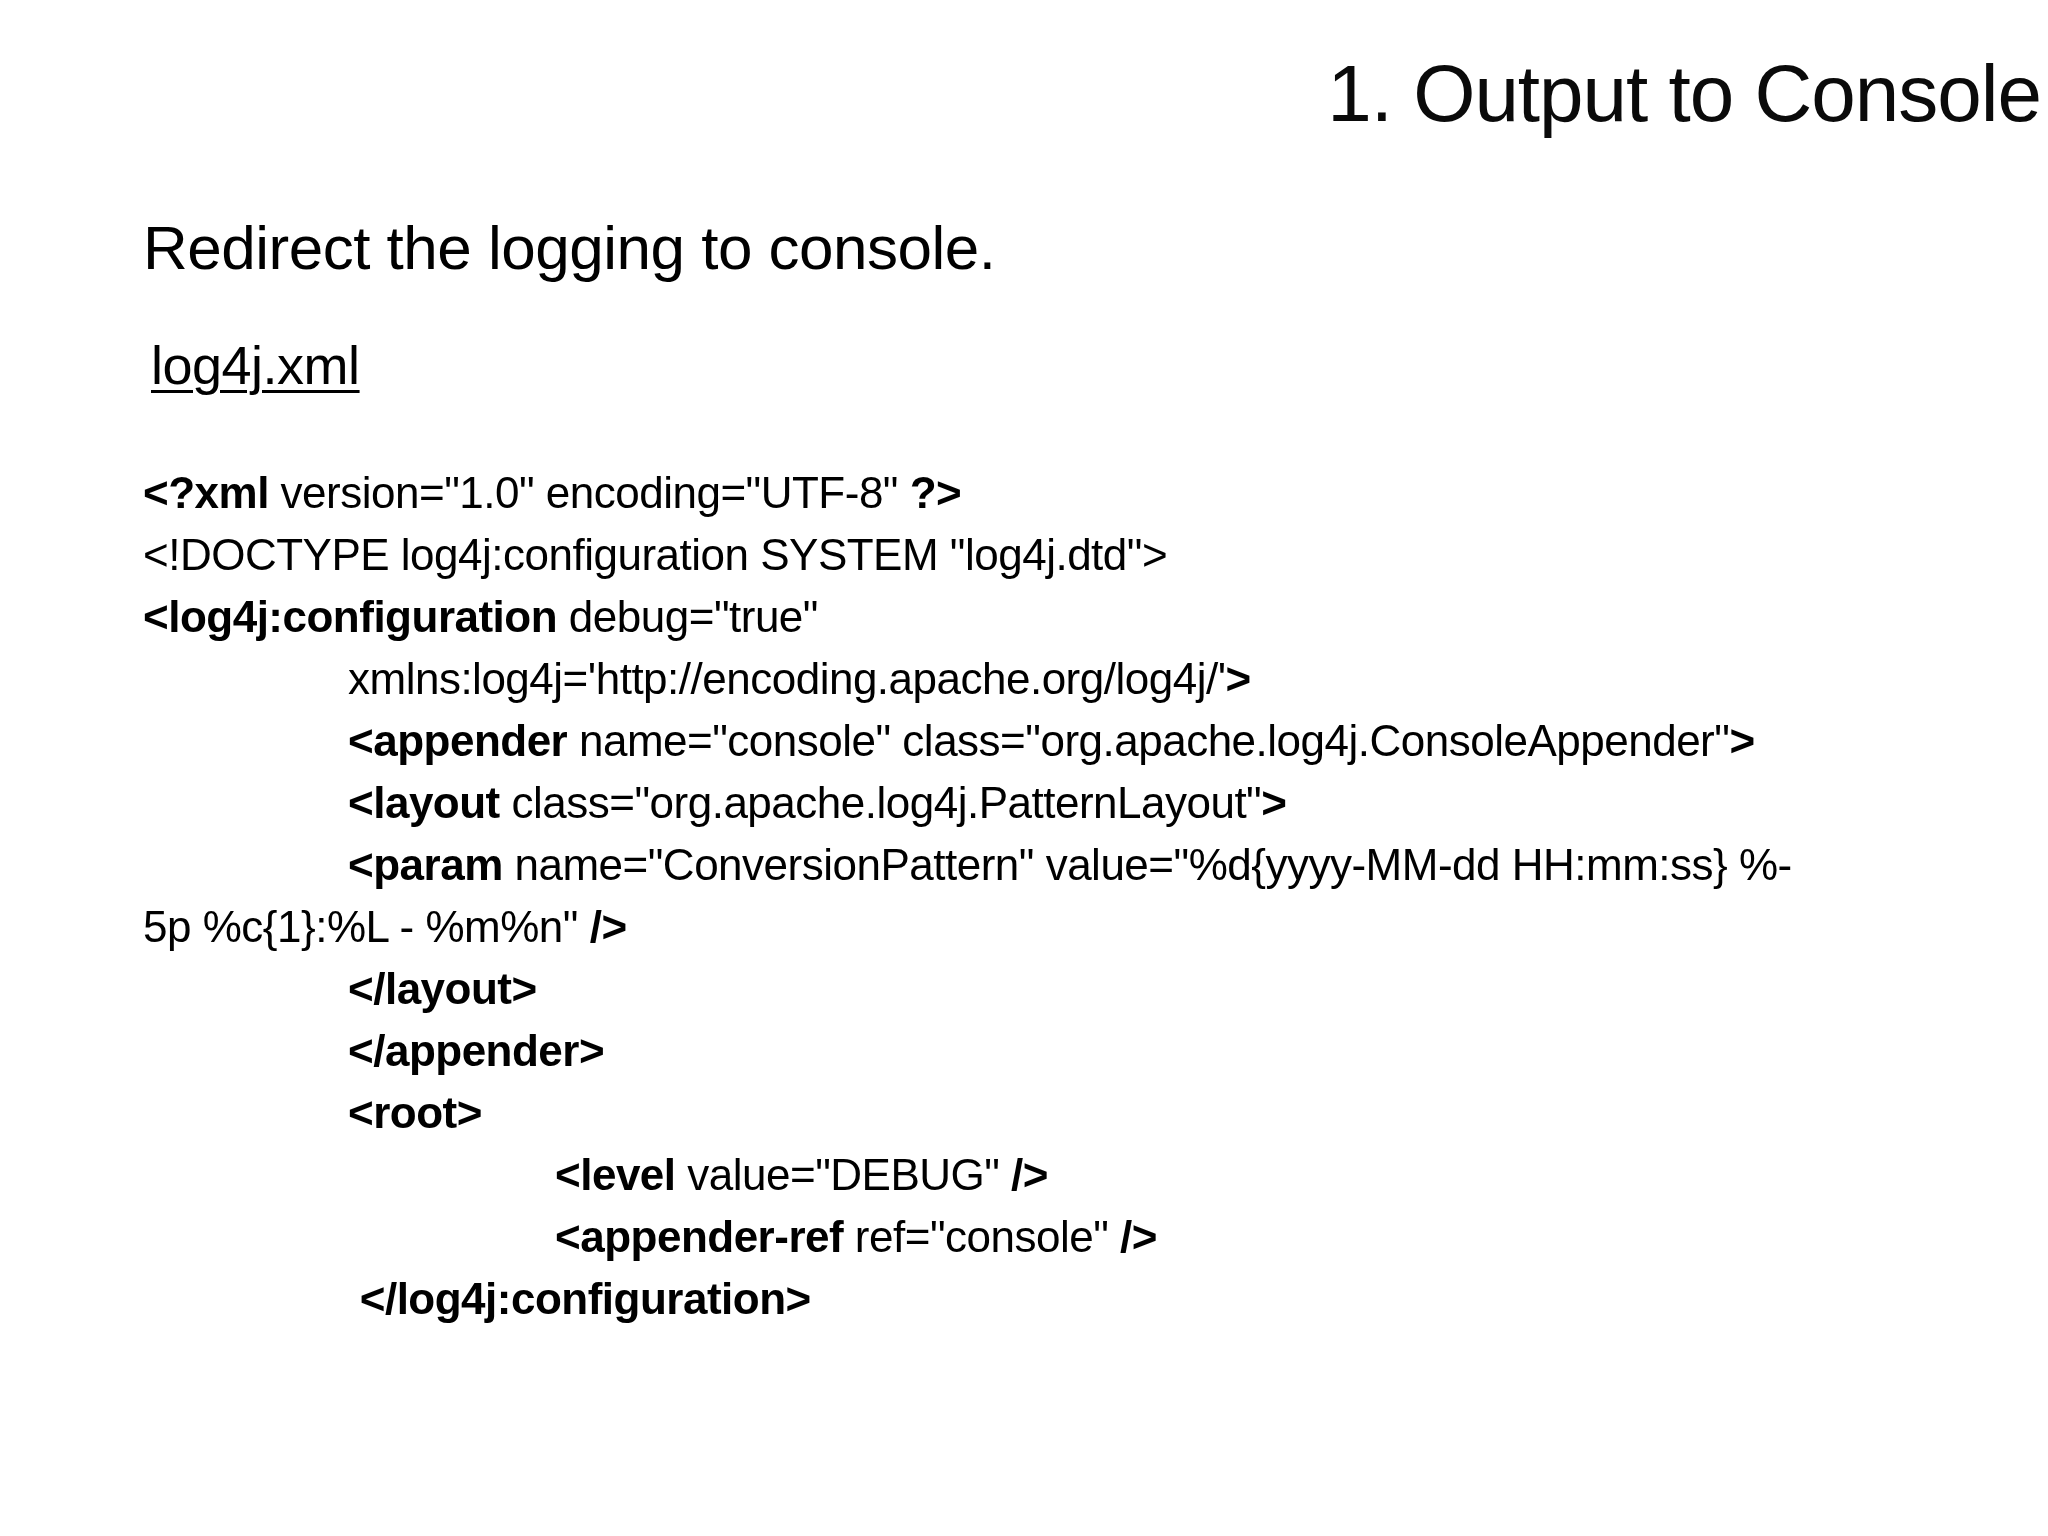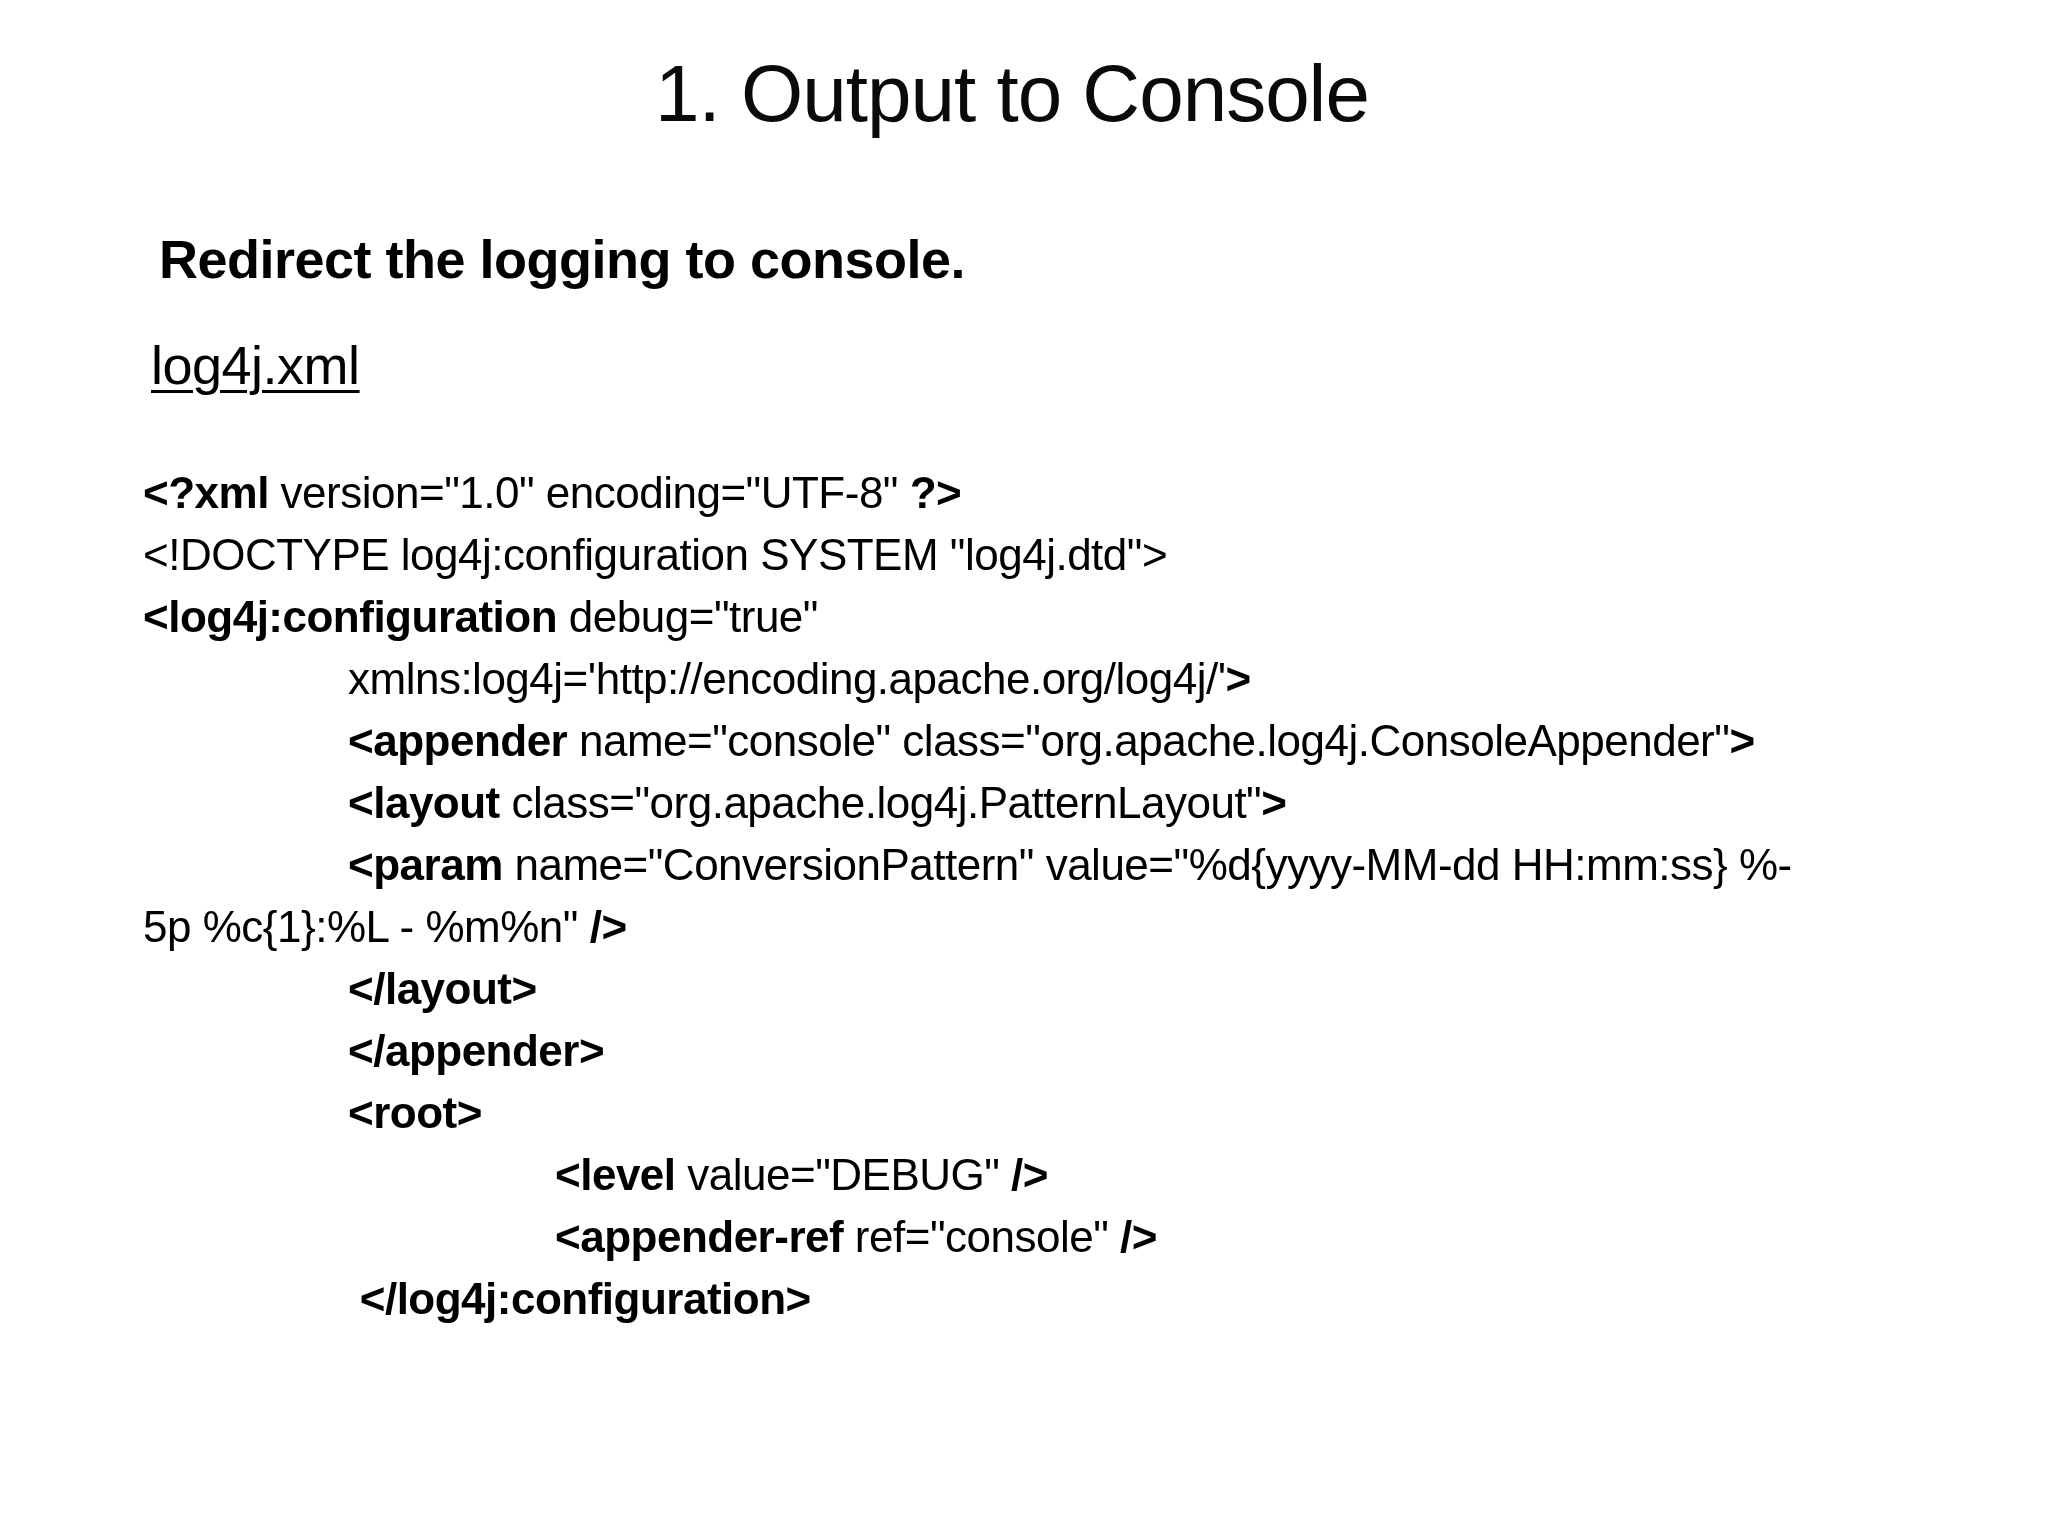--- a/index.html
+++ b/index.html
@@ -15,33 +15,34 @@
     color: #000000;
     font-family: "Liberation Sans", sans-serif;
     overflow: hidden;
   }
   .title {
     position: absolute;
     top: 48px;
     left: 0;
     width: 2024px;
     margin: 0;
-    text-align: center;
+    text-align: right;
     font-size: 80px;
     font-weight: 400;
     letter-spacing: -1px;
     color: #0a0a0a;
+    padding-left: 17px;
   }
   .intro {
     position: absolute;
     left: 143px;
     top: 212px;
-    margin: 16px;
-    font-size: 54px;
-    font-weight: 700;
+    margin: 0;
+    font-size: 62px;
+    font-weight: 400;
     letter-spacing: -0.5px;
   }
   .filename {
     position: absolute;
     left: 143px;
     top: 334px;
     margin: 0;
     font-size: 54px;
     font-weight: 400;
     letter-spacing: -0.5px;

